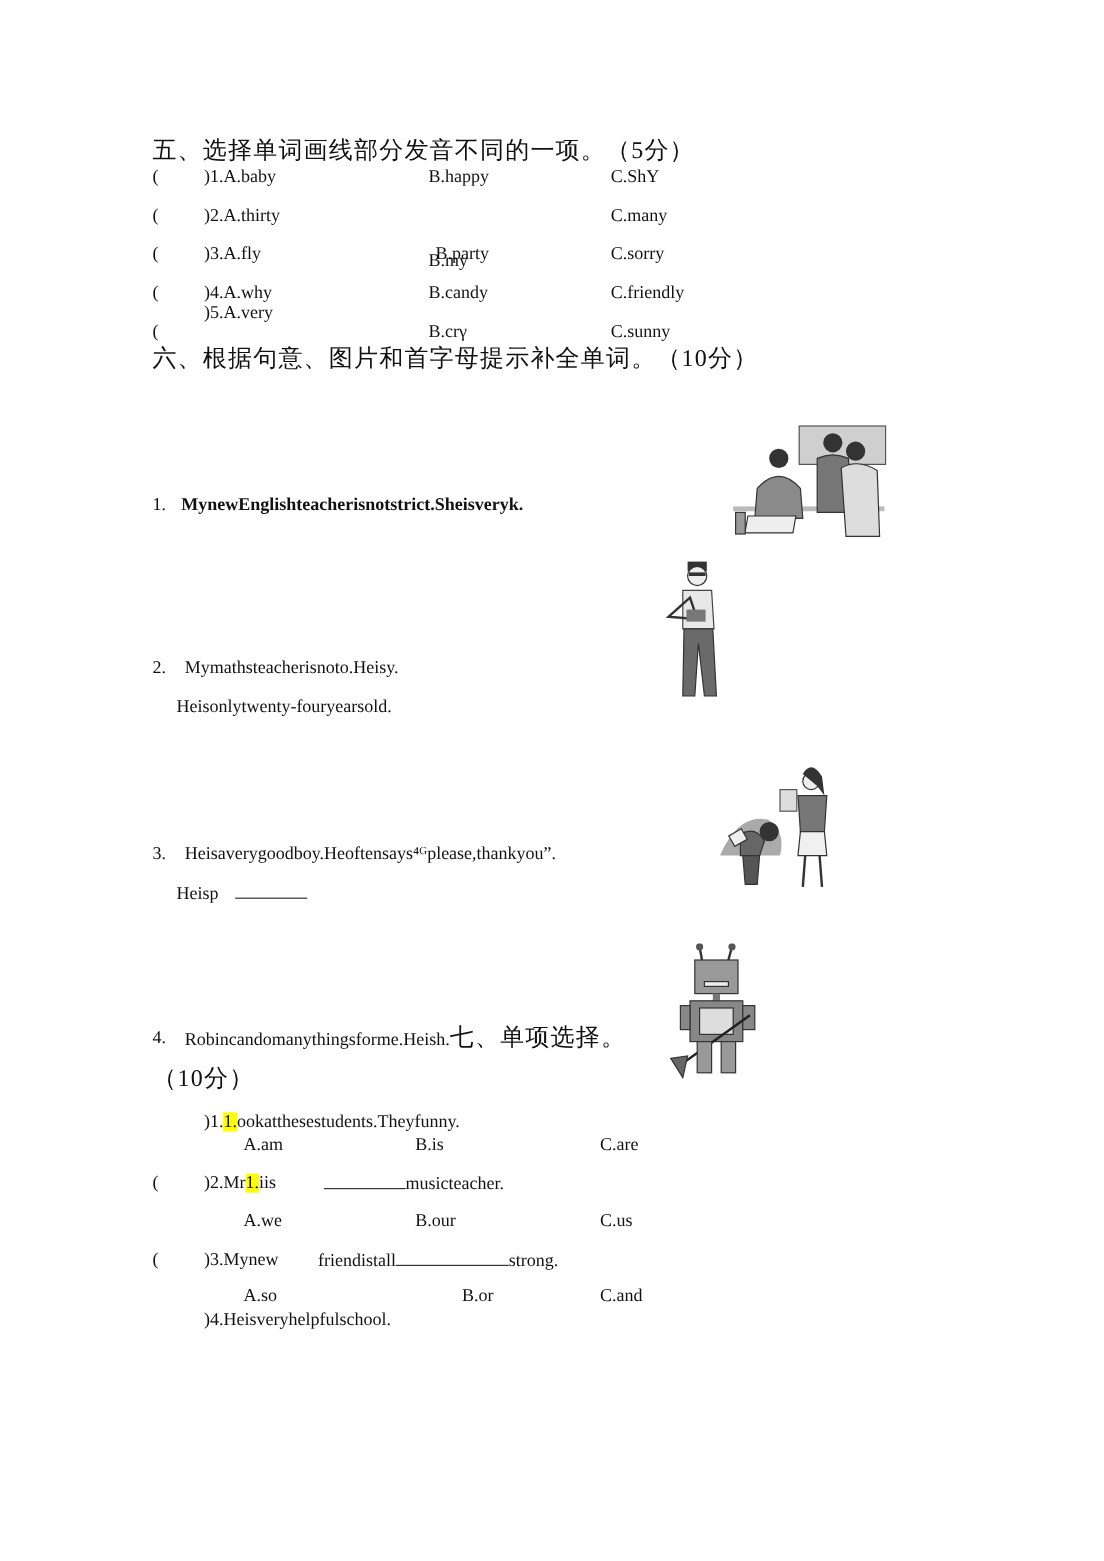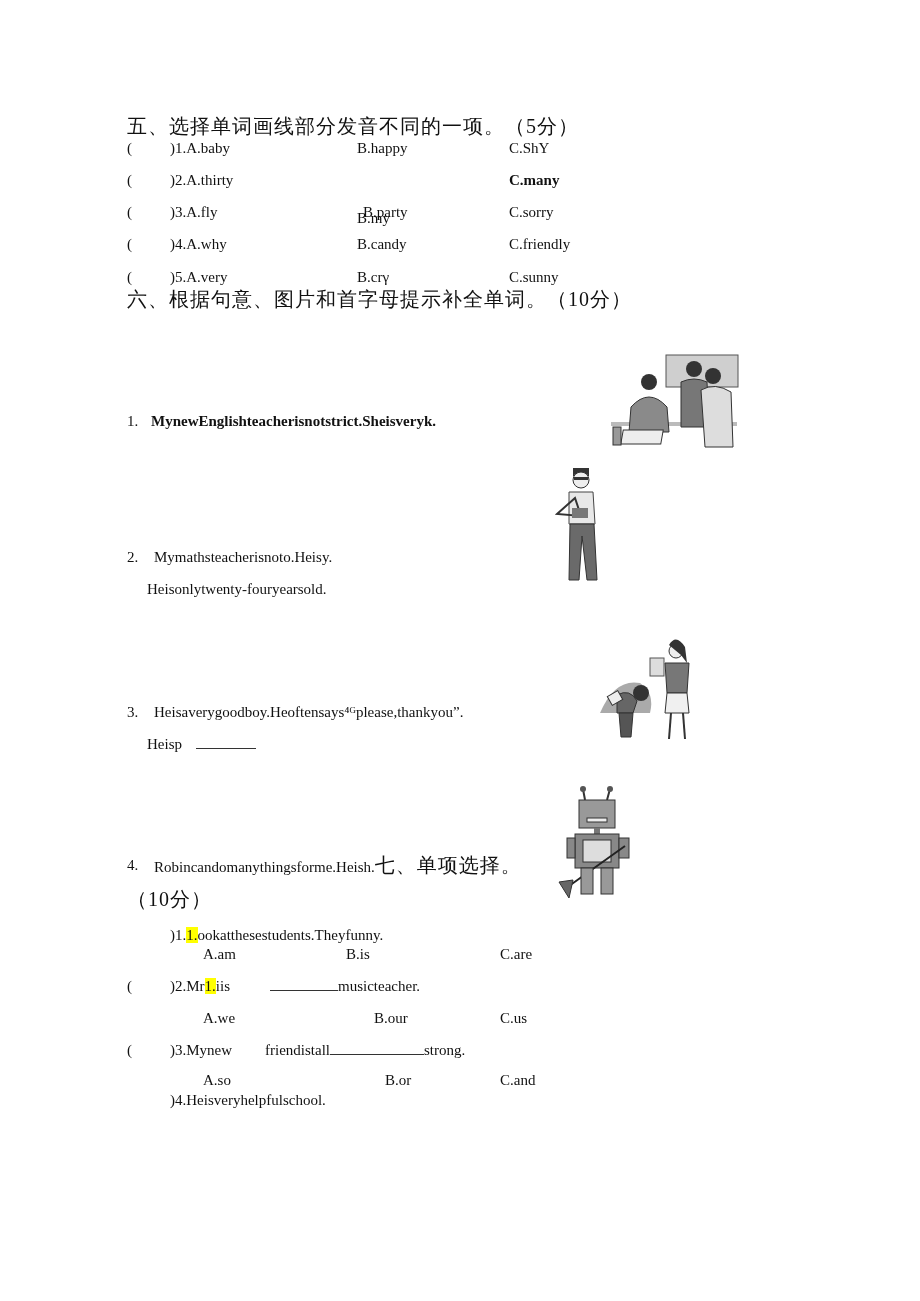--- a/index.html
+++ b/index.html
@@ -19,37 +19,37 @@
 <div>
   <div class="t" style="left:127px;top:139px;">(</div>
   <div class="t" style="left:170px;top:139px;">)1.A.baby</div>
   <div class="t" style="left:357px;top:139px;">B.happy</div>
   <div class="t" style="left:509px;top:139px;">C.ShY</div>
 </div>
 <div>
   <div class="t" style="left:127px;top:171px;">(</div>
   <div class="t" style="left:170px;top:171px;">)2.A.thirty</div>
   <div class="t" style="left:357px;top:171px;margin-top:38px;">B.my</div>
-  <div class="t" style="left:509px;top:171px;font-weight:bold;">C.many</div>
+  <div class="t" style="left:509px;top:171px;">C.many</div>
 </div>
 <div>
   <div class="t" style="left:127px;top:203px;">(</div>
   <div class="t" style="left:170px;top:203px;">)3.A.fly</div>
   <div class="t" style="left:363px;top:203px;">B.party</div>
   <div class="t" style="left:509px;top:203px;">C.sorry</div>
 </div>
 <div>
   <div class="t" style="left:127px;top:235px;">(</div>
   <div class="t" style="left:170px;top:235px;">)4.A.why</div>
   <div class="t" style="left:357px;top:235px;">B.candy</div>
   <div class="t" style="left:509px;top:235px;">C.friendly</div>
 </div>
 <div>
   <div class="t" style="left:127px;top:268px;">(</div>
-  <div class="t" style="left:170px;top:268px;">)5.A.very</div>
+  <div class="t" style="left:170px;top:252px;">)5.A.very</div>
   <div class="t" style="left:357px;top:268px;">B.crγ</div>
   <div class="t" style="left:509px;top:268px;">C.sunny</div>
 </div>
 
 <div class="t cn" style="left:127px;top:290px;">六、根据句意、图片和首字母提示补全单词。（10分）</div>
 
 <div class="t" style="left:127px;top:412px;">1.</div>
 <div class="t" style="left:151px;top:412px;font-weight:bold;">MynewEnglishteacherisnotstrict.Sheisveryk.</div>
 <svg class="pic" style="left:609px;top:352px;" width="130" height="97" viewBox="0 0 130 97">
   <rect x="57" y="3" width="72" height="32" fill="#cfcfcf" stroke="#555" stroke-width="1"></rect>
@@ -132,21 +132,21 @@
 
 <div>
   <div class="t" style="left:127px;top:977px;">(</div>
   <div class="t" style="left:170px;top:977px;">
     <span>)2.Mr</span><span class="hl">1.</span><span>iis</span>
   </div>
   <div class="t" style="left:270px;top:977px;">
     <span class="blank" style="width:68px;"></span><span>musicteacher.</span>
   </div>
   <div class="t" style="left:203px;top:1009px;">A.we</div>
-  <div class="t" style="left:346px;top:1009px;margin-left:28px;">B.our</div>
+  <div class="t" style="left:346px;top:1009px;">B.our</div>
   <div class="t" style="left:500px;top:1009px;">C.us</div>
 </div>
 
 <div>
   <div class="t" style="left:127px;top:1041px;">(</div>
   <div class="t" style="left:170px;top:1041px;">)3.Mynew</div>
   <div class="t" style="left:265px;top:1041px;">
     <span>friendistall</span><span class="blank" style="width:94px;"></span><span>strong.</span>
   </div>
   <div class="t" style="left:203px;top:1071px;">A.so</div>

